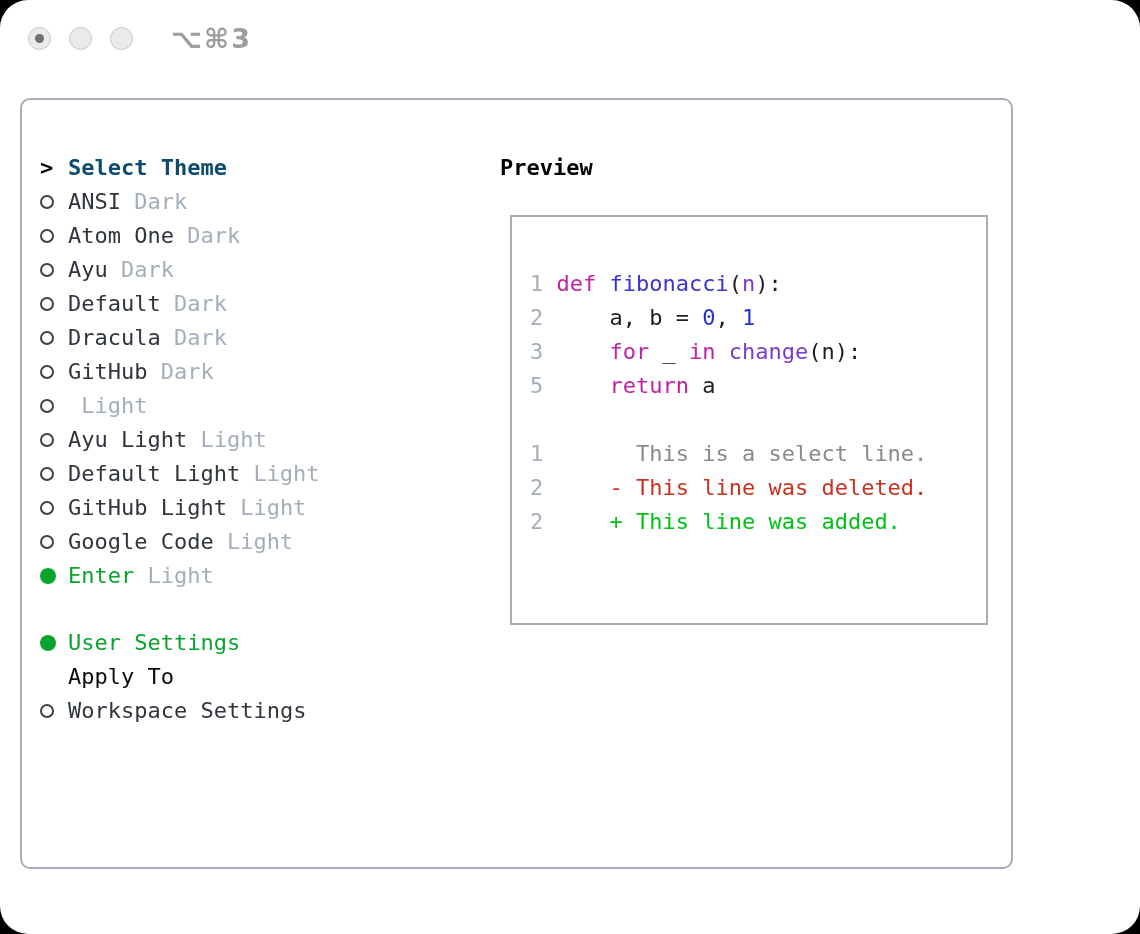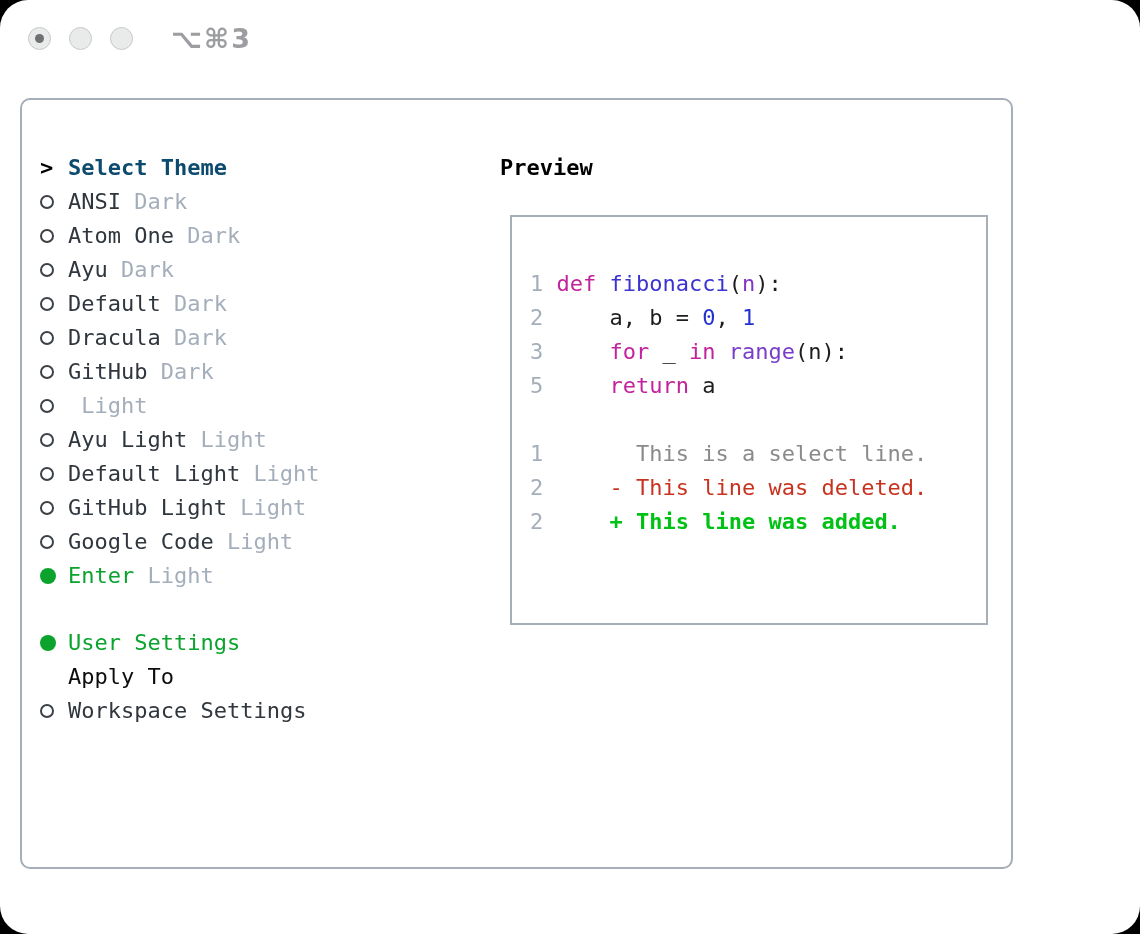--- a/index.html
+++ b/index.html
@@ -52,21 +52,21 @@
     padding: 50px 18px; overflow: hidden; margin-top: 15px; }
   .pline { white-space: pre; font-size: 22px; line-height: 34px; height: 34px; color: var(--code_plain, #1d1d1f); }
   .lineno { color: var(--muted, #a4aebb); }
   .tok-kw { color: var(--code_keyword, #c2239d); }
   .tok-fn { color: var(--code_function, #3b33cf); }
   .tok-num { color: var(--code_number, #2431d1); }
   .tok-call { color: var(--code_call, #7a3dc9); }
   .tok-param { color: var(--code_param, #8138c4); }
   .diff-context { color: var(--diff_context, #8a8a8a); }
   .diff-deleted { color: var(--diff_deleted, #c8321f); }
-  .diff-added { color: var(--diff_added, #00c215); font-weight: bold; }
+  .diff-added { color: var(--diff_added, #00c215); }
 </style>
 </head>
 <body>
 
 <div class="window">
 
   <div class="titlebar">
     <div class="winbtn">
       <div class="dot"></div>
     </div>
@@ -107,21 +107,21 @@
         <div class="row"><span class="marker"><span class="radio"></span></span><span class="tname">Workspace Settings</span></div>
       </div>
 
 
     <div class="preview-title mono">Preview</div>
 
     <div class="preview-box">
       <div id="code-block">
           <div class="pline"><span class="lineno">1 </span><span class="tok-kw">def</span><span> </span><span class="tok-fn">fibonacci</span><span>(</span><span class="tok-param">n</span><span>):</span></div>
           <div class="pline"><span class="lineno">2 </span><span>    a, b = </span><span class="tok-num">0</span><span>, </span><span class="tok-num">1</span></div>
-          <div class="pline"><span class="lineno">3 </span><span>    </span><span class="tok-kw">for</span><span> _ </span><span class="tok-kw">in</span><span> </span><span class="tok-call">range</span><span>(n):</span></div>
+          <div class="pline"><span class="lineno">3 </span><span>    </span><span class="tok-kw">for</span><span> _ </span><span class="tok-kw">in</span><span> </span><span class="tok-call">change</span><span>(n):</span></div>
           <div class="pline"><span class="lineno">5 </span><span>    </span><span class="tok-kw">return</span><span> a</span></div>
         </div>
       <div class="pline"> </div>
       <div id="diff-block">
           <div class="pline"><span class="lineno">1</span><span class="diff-context">       This is a select line.</span></div>
           <div class="pline"><span class="lineno">2</span><span class="diff-deleted">     - This line was deleted.</span></div>
           <div class="pline"><span class="lineno">2</span><span class="diff-added">     + This line was added.</span></div>
         </div>
     </div>
 

